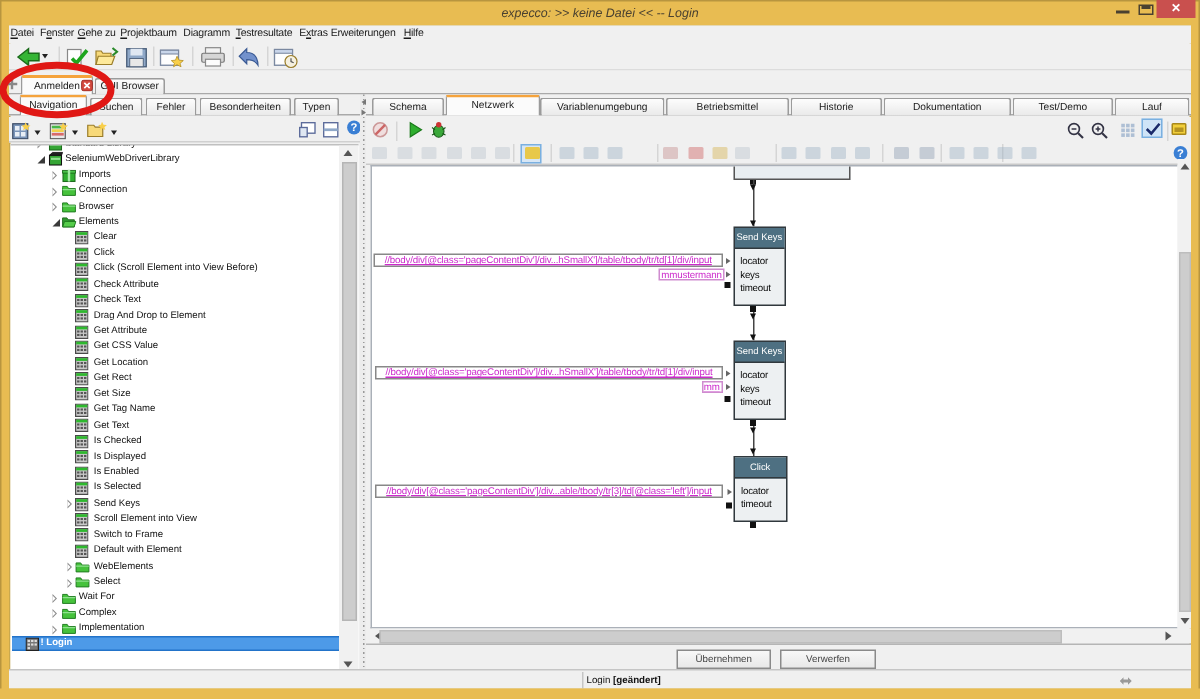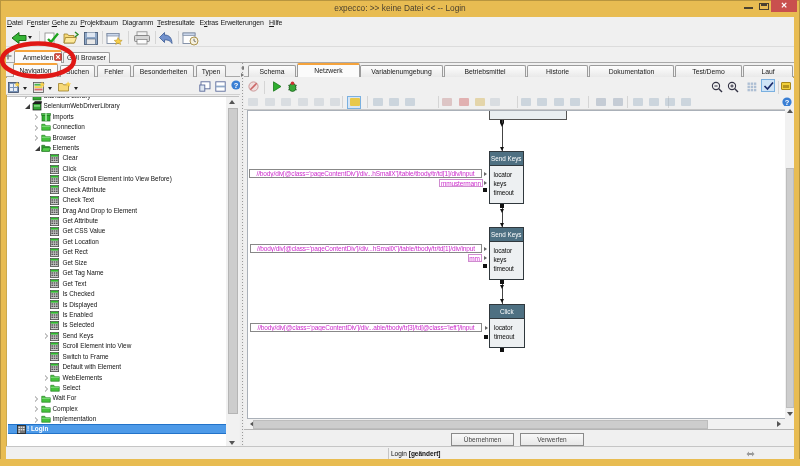--- a/index.html
+++ b/index.html
@@ -1,20 +1,20 @@
 <!DOCTYPE html>
 <html><head><meta charset="utf-8"><style>
 *{margin:0;padding:0;box-sizing:border-box;}
 html,body{width:800px;height:466px;overflow:hidden;}
 body{font-family:"Liberation Sans",sans-serif;position:relative;background:#e8bc52;}
 .abs{position:absolute;}
 
 #frame-outer{position:absolute;left:0;top:0;width:800px;height:466px;border:1px solid #b8953f;background:#e8bc52;}
 #client{position:absolute;left:6px;top:17px;width:788px;height:442px;background:#f0f0f0;border:1px solid #caa94e;}
-#title{position:absolute;left:0;top:1px;width:800px;height:15px;text-align:center;font-size:8.3px;color:#4a4130;line-height:15px;}
+#title{position:absolute;left:0;top:1px;width:800px;height:15px;text-align:center;font-size:8.3px;color:#4a4130;line-height:15px;font-style:italic;}
 #btn-min{position:absolute;left:744px;top:7px;width:9px;height:2px;background:#4a4130;}
 #btn-max{position:absolute;left:759px;top:3px;width:10px;height:7px;border:1px solid #4a4130;background:#e8bc52;}
 #btn-max:before{content:'';position:absolute;left:1px;top:0px;width:6px;height:2px;background:#4a4130;}
 #btn-close{position:absolute;left:771px;top:0px;width:26px;height:12px;background:#c9504e;color:#fff;font-size:8px;text-align:center;line-height:12px;font-weight:bold;}
 
 #menubar{position:absolute;left:6px;top:17px;width:788px;height:12px;background:#f0f0f0;}
 .mi{position:absolute;top:2px;font-size:7px;color:#1a1a1a;letter-spacing:-0.15px;}
 .mi u{text-decoration:underline;}
 
 #toolbar{position:absolute;left:6px;top:29px;width:788px;height:18px;background:#f0f0f0;border-bottom:1px solid #dcdcdc;}

